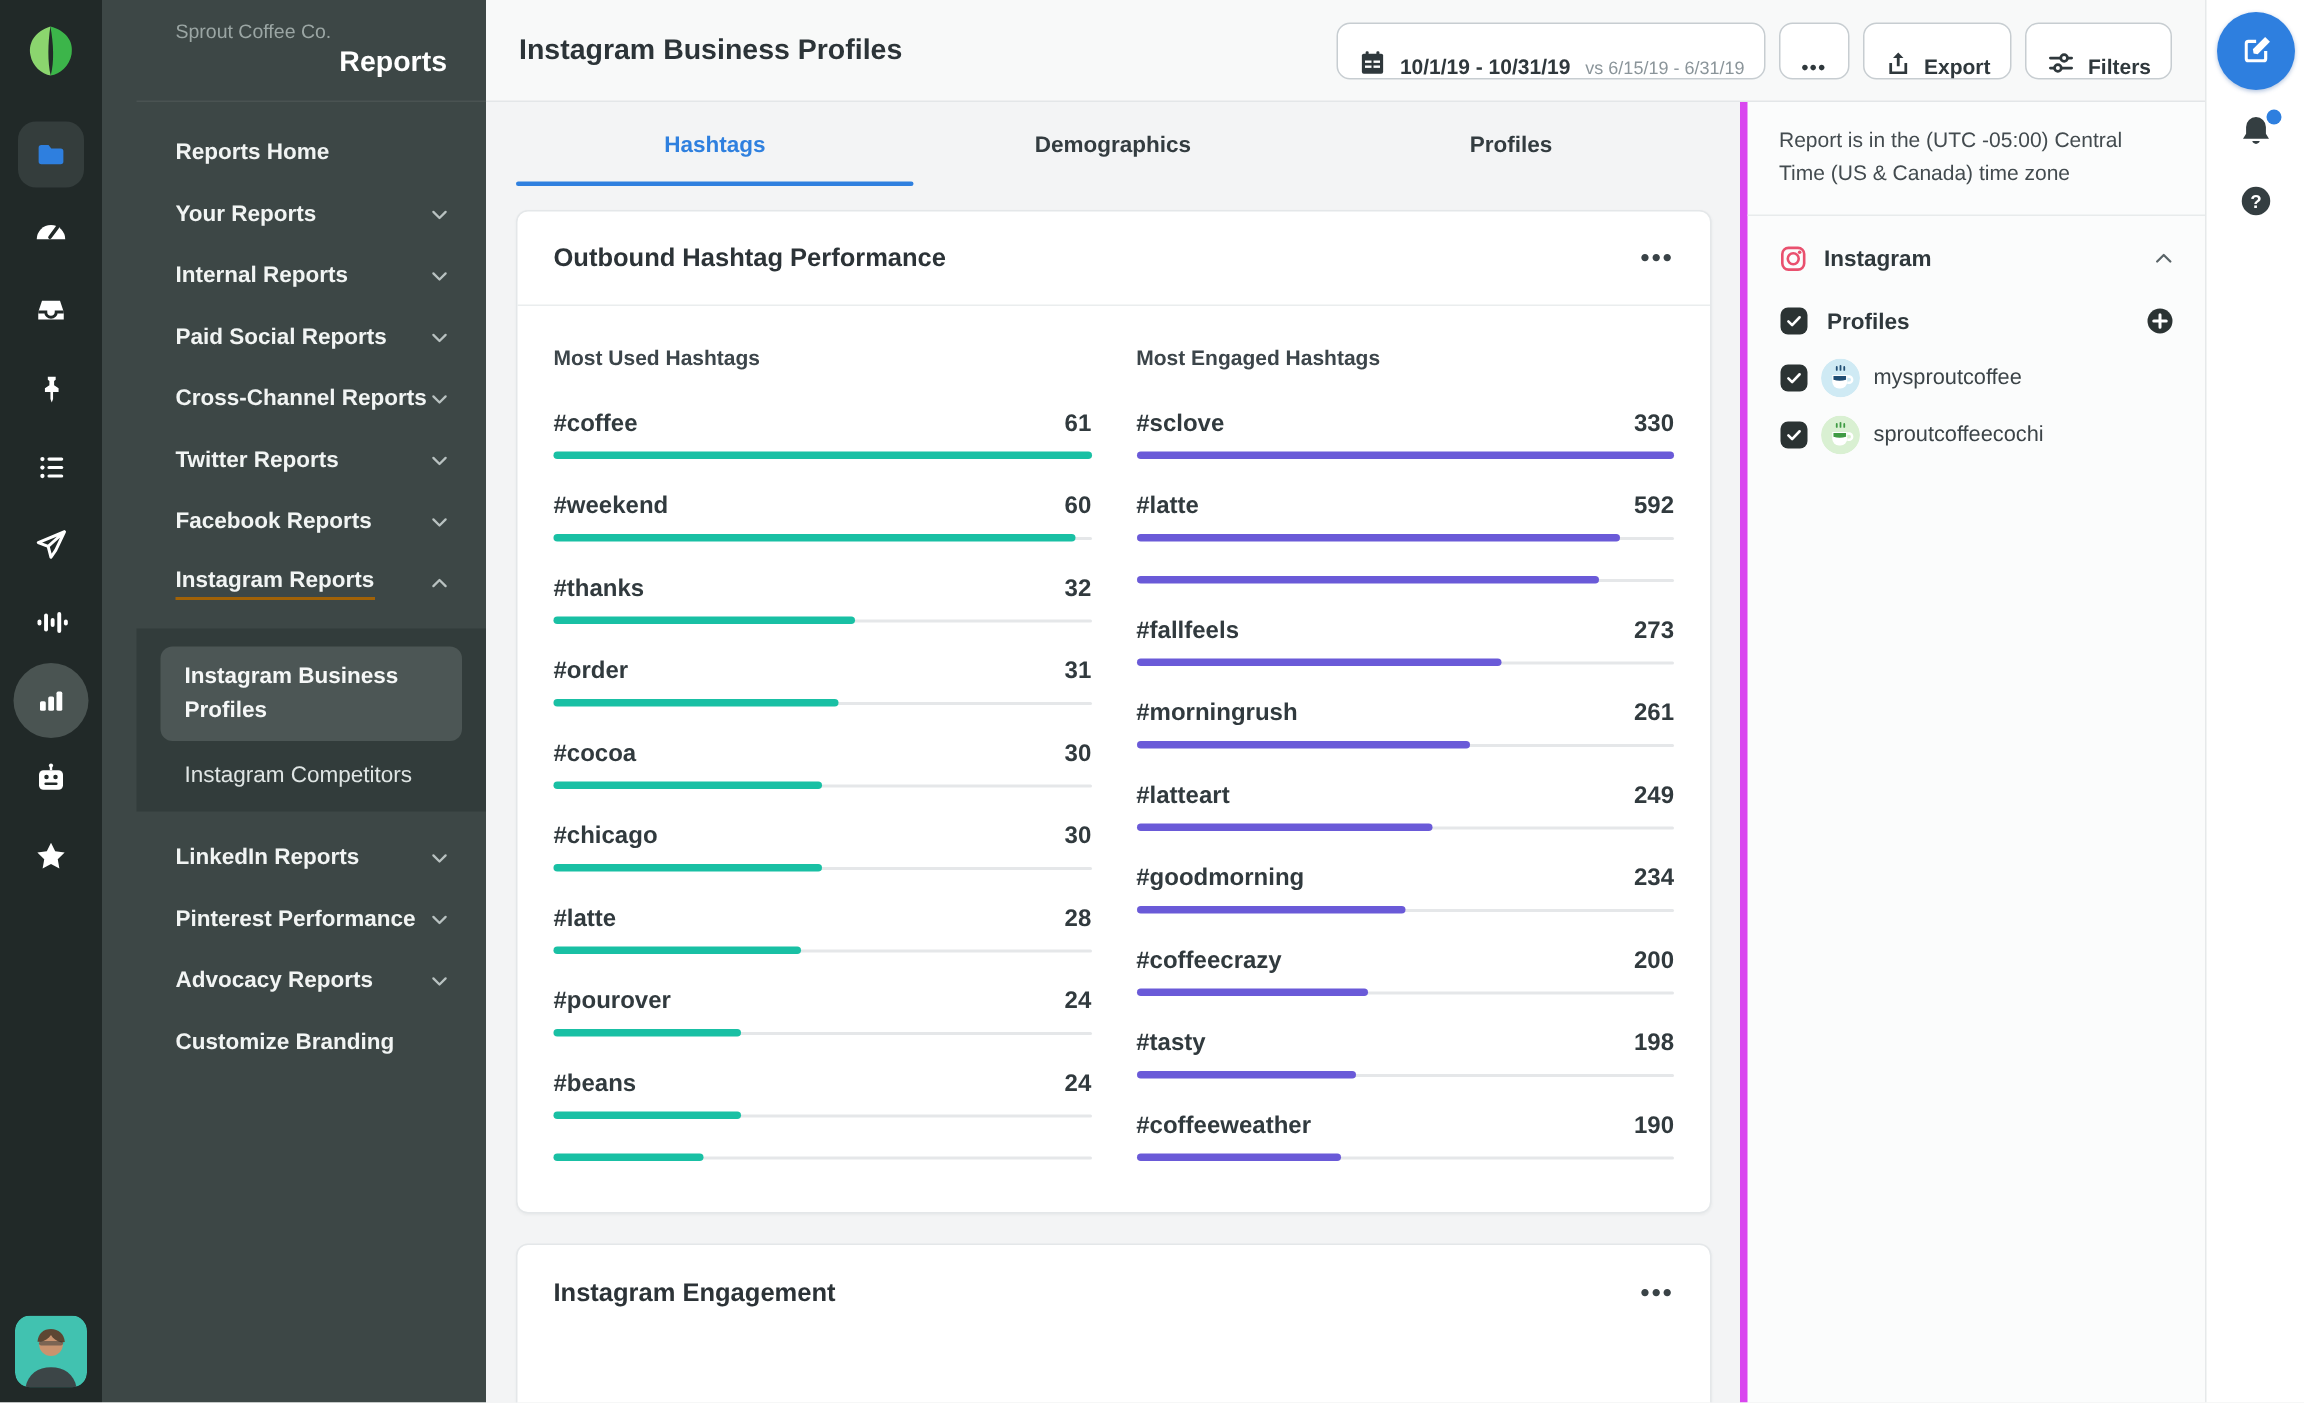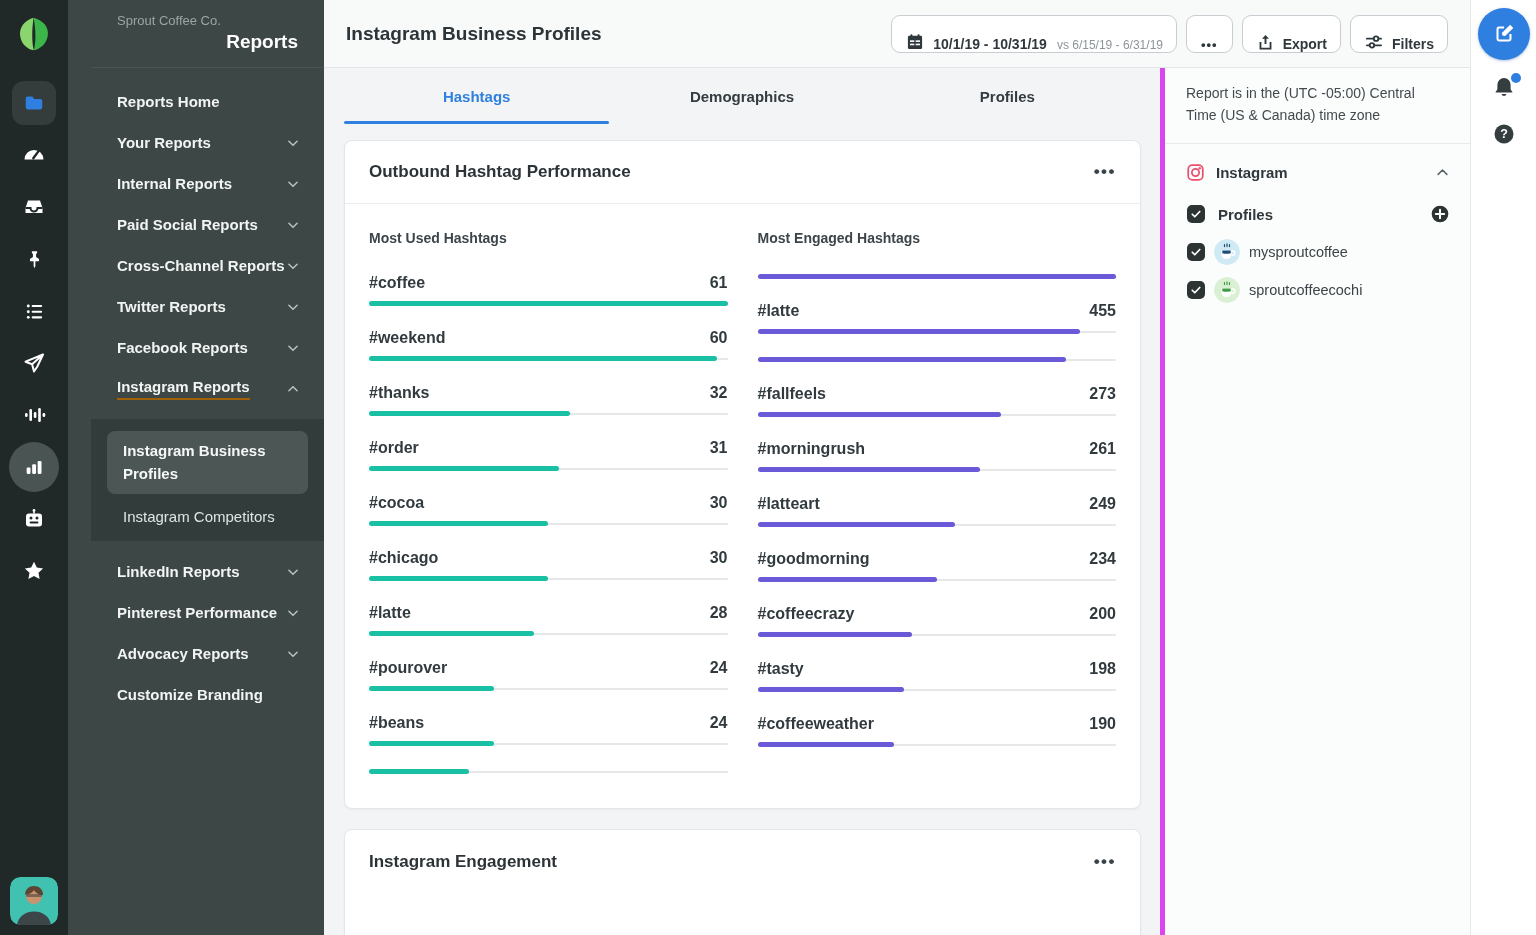--- a/index.html
+++ b/index.html
@@ -442,28 +442,32 @@
                 </div>
                 <div class="hash-row">
                   <div class="bar">
                     <div class="bar-fill" style="width: 28%; background: rgb(25, 192, 164);"></div>
                   </div>
                 </div>
               </div>
               <div class="hash-col">
                 <div class="col-header">Most Engaged Hashtags</div>
                 <div class="hash-row">
+                  <div class="hash-line">
+                    <span>#sclove</span>
+                    <span>330</span>
+                  </div>
                   <div class="bar">
                     <div class="bar-fill" style="width: 100%; background: rgb(106, 90, 216);"></div>
                   </div>
                 </div>
                 <div class="hash-row">
                   <div class="hash-line">
                     <span>#latte</span>
-                    <span>455</span>
+                    <span>592</span>
                   </div>
                   <div class="bar">
                     <div class="bar-fill" style="width: 90%; background: rgb(106, 90, 216);"></div>
                   </div>
                 </div>
                 <div class="hash-row">
                   <div class="bar">
                     <div class="bar-fill" style="width: 86%; background: rgb(106, 90, 216);"></div>
                   </div>
                 </div>

